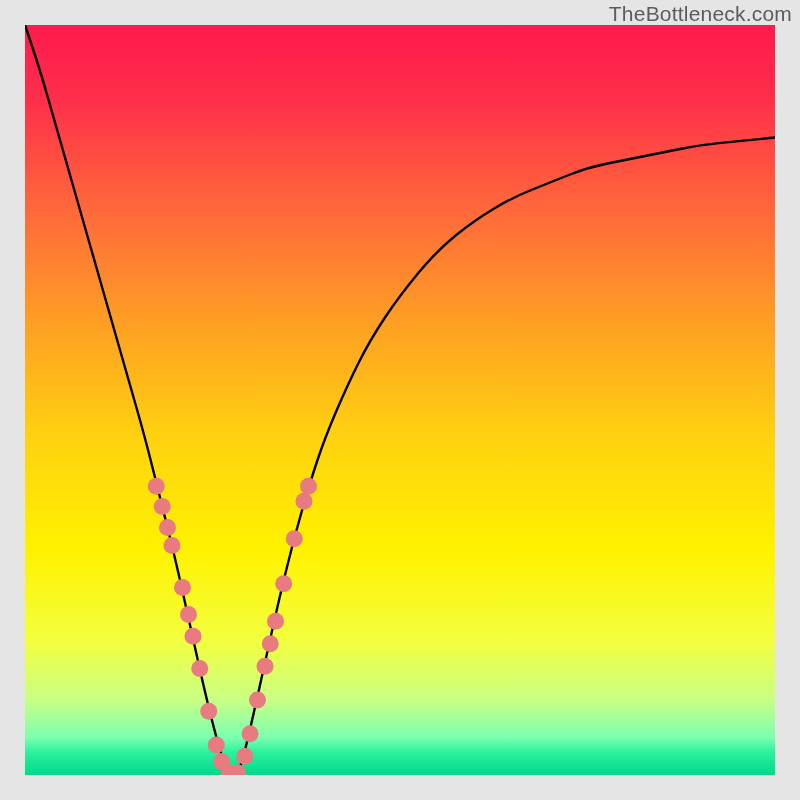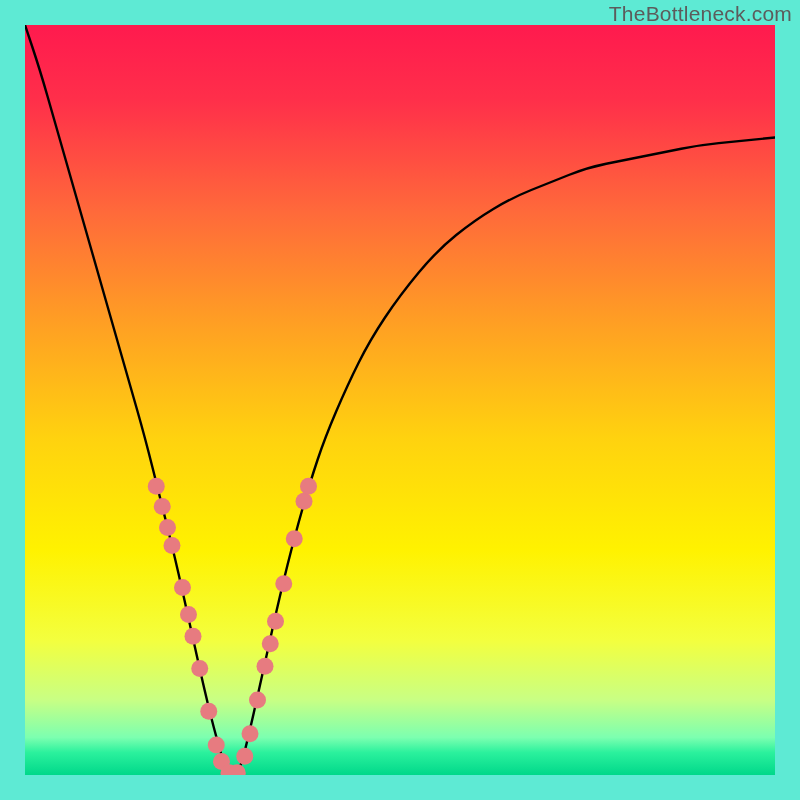--- a/index.html
+++ b/index.html
@@ -10,21 +10,21 @@
     overflow: hidden;
     background: #000;
     font-family: Arial, Helvetica, sans-serif;
   }
   .frame {
     position: absolute;
     top: 0;
     left: 0;
     width: 800px;
     height: 800px;
-    background: #5eead4;
+    background: #e5e5e5;
   }
   .plot-area {
     position: absolute;
     top: 25px;
     left: 25px;
     width: 750px;
     height: 750px;
     overflow: hidden;
   }
   .gradient {

